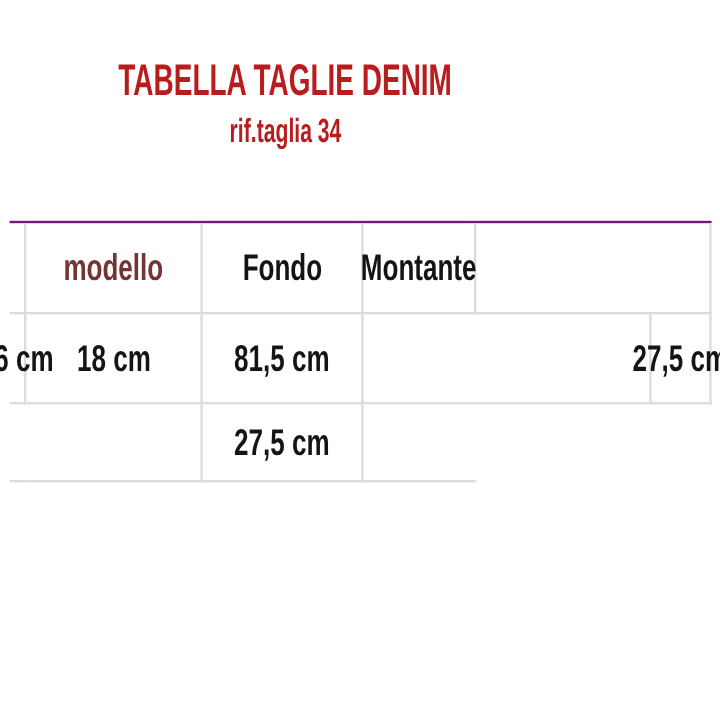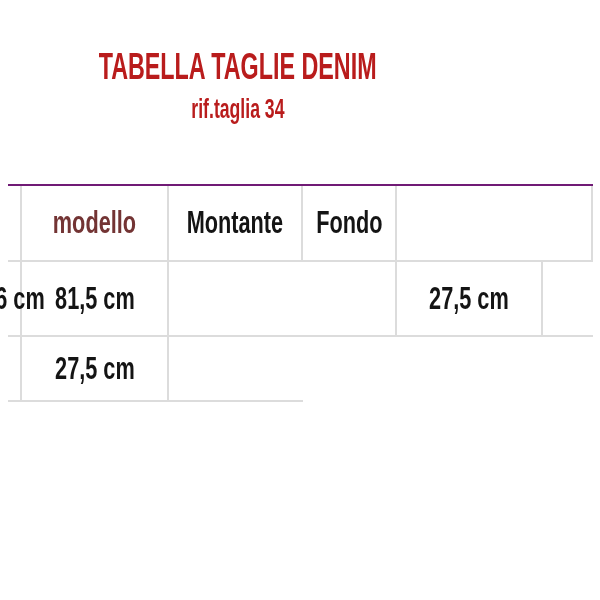--- a/index.html
+++ b/index.html
@@ -89,30 +89,33 @@
   </div>
 </div>
 
 <div class="size-table">
 
   <div class="cell vline"></div>
   <div class="cell vline modello-hdr">
     <span class="cond">modello</span>
   </div>
   <div class="cell vline">
-    <span class="cond">Montante</span>
+    <span class="cond">Fondo</span>
   </div>
   <div class="cell vline">
-    <span class="cond">Fondo</span>
+    <span class="cond">Montante</span>
   </div>
   <div class="cell"></div>
 
   <div class="cell vline"></div>
   <div class="cell vline">
     <span class="cond">26 cm</span>
+  </div>
+  <div class="cell vline">
+    <span class="cond">18 cm</span>
   </div>
   <div class="cell vline">
     <span class="cond">81,5 cm</span>
   </div>
   <div class="cell"></div>
 
   <div class="cell vline"></div>
   <div class="cell vline">
     <span class="cond">27,5 cm</span>
   </div>

